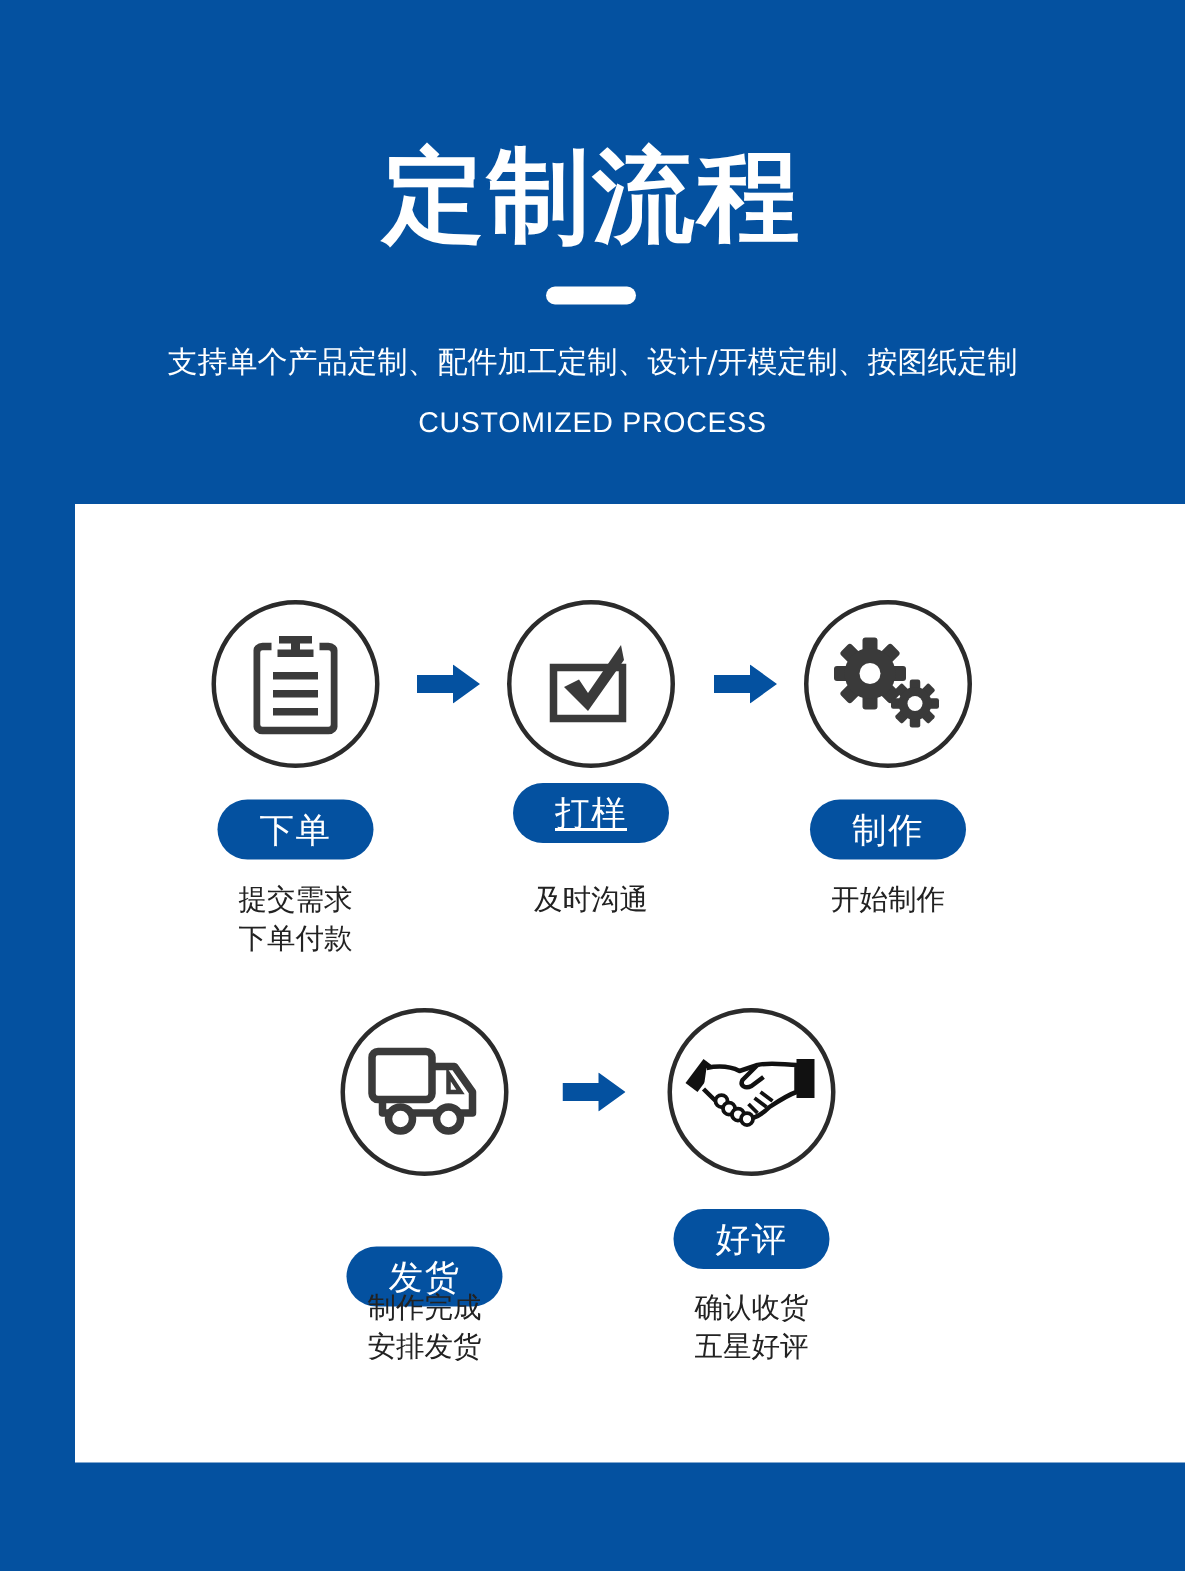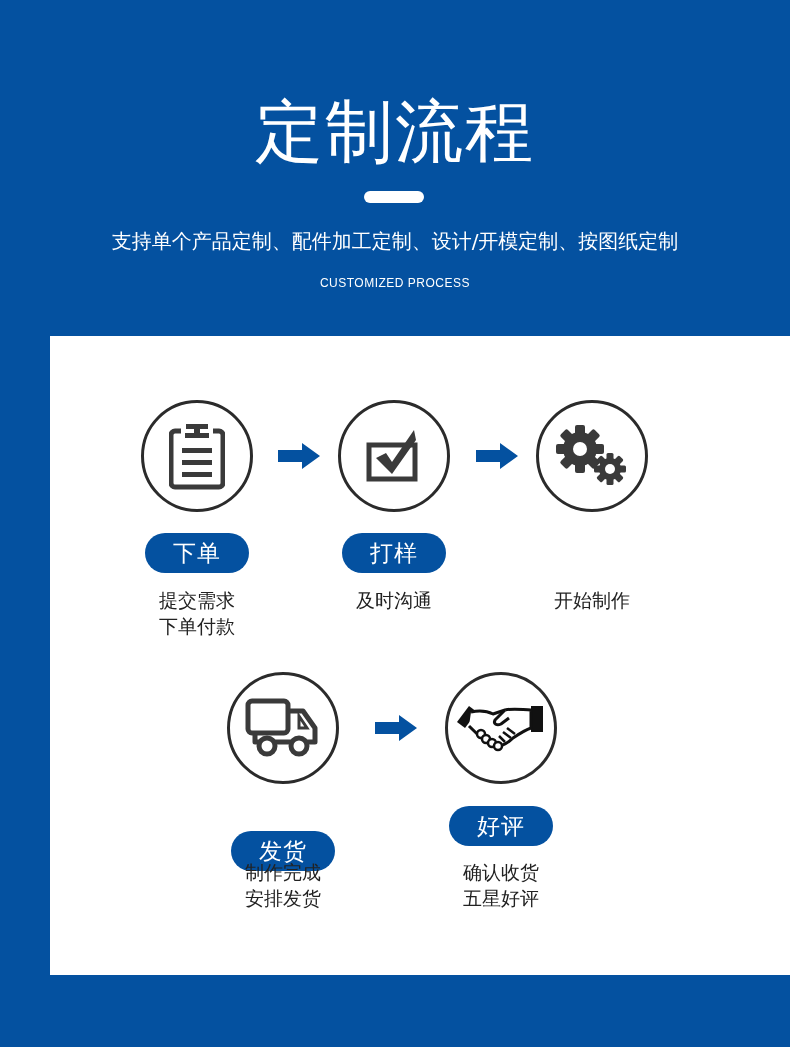--- a/index.html
+++ b/index.html
@@ -6,34 +6,34 @@
   html, body { width:790px; height:1047px; }
   body {
     background:#0451a0;
     font-family: "DejaVu Sans", "Liberation Sans", sans-serif;
     position:relative;
     overflow:hidden;
   }
   .title {
     position:absolute; left:0; width:790px; top:92px;
     text-align:center; color:#ffffff;
-    font-size:68px; font-weight:normal; letter-spacing:2px;
+    font-size:68px; font-weight:bold; letter-spacing:2px;
     line-height:80px;
   }
   .title-bar {
     position:absolute; left:364px; top:191px; width:60px; height:12px;
     background:#ffffff; border-radius:6px;
   }
   .subtitle {
     position:absolute; left:0; width:790px; top:228px;
     text-align:center; color:#ffffff; font-size:20px; line-height:26px;
   }
   .subtitle-en {
     position:absolute; left:0; width:790px; top:271px;
-    text-align:center; color:#ffffff; font-size:12px; line-height:24px;
+    text-align:center; color:#ffffff; font-size:19px; line-height:24px;
     font-family:"Liberation Sans", sans-serif; letter-spacing:0.5px;
   }
   .panel {
     position:absolute; left:50px; top:336px; width:752px; height:639px;
     background:#ffffff;
   }
   .circle {
     position:absolute; width:112px; height:112px; border-radius:50%;
     border:3px solid #2b2b2b; background:#fff;
     display:flex; align-items:center; justify-content:center;
@@ -104,21 +104,22 @@
           <rect x="-3.5" y="-16" width="7" height="32" rx="1.5" transform="rotate(90)"></rect>
           <rect x="-3.5" y="-16" width="7" height="32" rx="1.5" transform="rotate(135)"></rect>
           <circle r="11"></circle>
         </g>
         <circle r="5" fill="#fff"></circle>
       </g>
     </svg>
   </div>
 
   <div class="pill" style="left:95px; top:197px;">下单</div>
-  <div class="pill" style="left:292px; top:197px;">打样</div>
+  <div class="pill" style="left:292px; top:186px;text-decoration:underline;">打样</div>
+  <div class="pill" style="left:490px; top:197px;">制作</div>
 
   <div class="desc" style="left:77px; top:251px;">
     <div>提交需求</div>
     <div>下单付款</div>
   </div>
   <div class="desc" style="left:274px; top:251px;">
     <div>及时沟通</div>
   </div>
   <div class="desc" style="left:472px; top:251px;">
     <div>开始制作</div>

